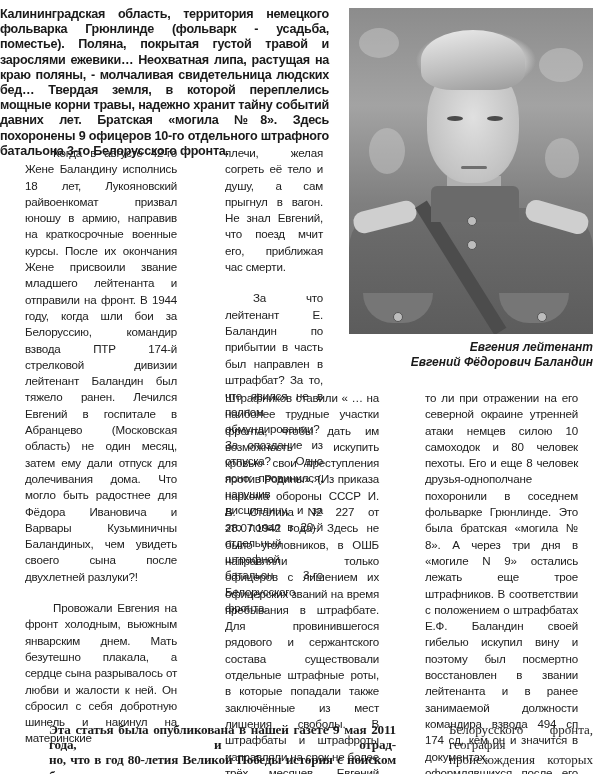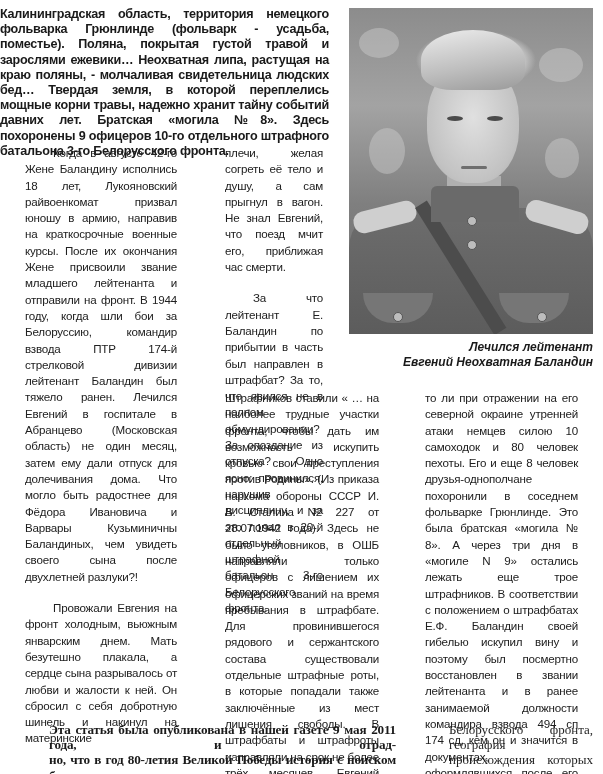--- a/index.html
+++ b/index.html
@@ -94,22 +94,22 @@
   <div class="eye" style="left:98px;"></div>
   <div class="eye" style="left:138px;"></div>
   <div class="mouth"></div>
   <div class="button" style="left:118px;top:208px;"></div>
   <div class="button" style="left:118px;top:232px;"></div>
   <div class="button" style="left:44px;top:304px;"></div>
   <div class="button" style="left:188px;top:304px;"></div>
 </div>
 
 <div class="caption">
-  <div>Лечился лейтенант</div>
-  <div>Евгений Неохватная Баландин</div>
+  <div>Евгения лейтенант</div>
+  <div>Евгений Фёдорович Баландин</div>
 </div>
 
 <div class="col" id="col1">
   <p class="ind">Когда в августе 42-го Жене Баландину исполнись 18 лет, Лукояновский райвоенкомат призвал юношу в армию, направив на краткосрочные военные курсы. После их окончания Жене присвоили звание младшего лейтенанта и отправили на фронт. В 1944 году, когда шли бои за Белоруссию, командир взвода ПТР 174-й стрелковой дивизии лейтенант Баландин был тяжело ранен. Лечился Евгений в госпитале в Абранцево (Московская область) не один месяц, затем ему дали отпуск для долечивания дома. Что могло быть радостнее для Фёдора Ивановича и Варвары Кузьминичны Баландиных, чем увидеть своего сына после двухлетней разлуки?!</p>
   <p class="ind">Провожали Евгения на фронт холодным, вьюжным январским днем. Мать безутешно плакала, а сердце сына разрывалось от любви и жалости к ней. Он сбросил с себя добротную шинель и накинул на материнские</p>
 </div>
 
 <div class="col" id="col2a">
   <p>плечи, желая согреть её тело и душу, а сам прыгнул в вагон. Не знал Евгений, что поезд мчит его, приближая час смерти.</p>
   <p class="ind">За что лейтенант Е. Баландин по прибытии в часть был направлен в штрафбат? За то, что явился не в полном обмундировании? За опоздание из отпуска? Одно ясно: провинился, нарушив дисциплину, и за это попал в 20-й отдельный штрафной батальон 3-го Белорусского фронта.</p>

